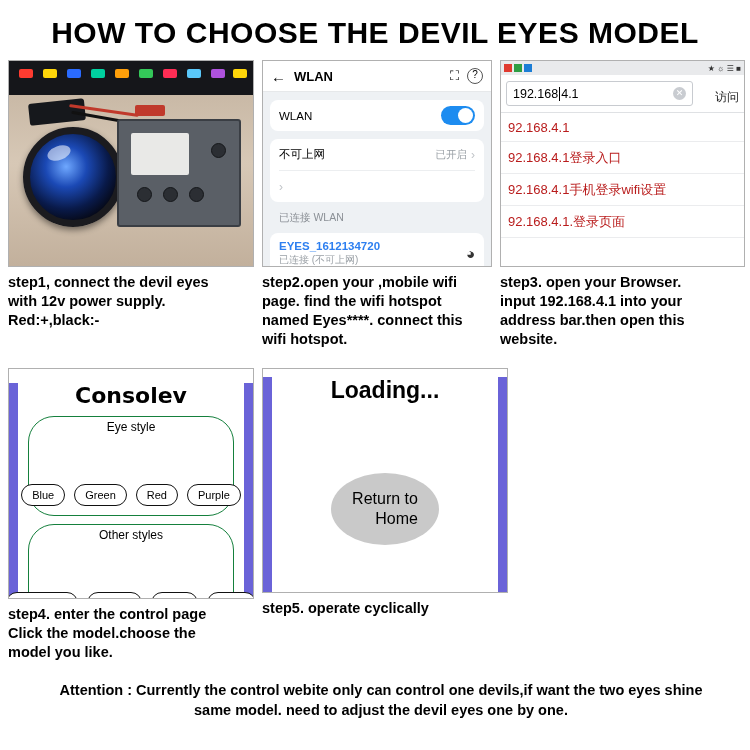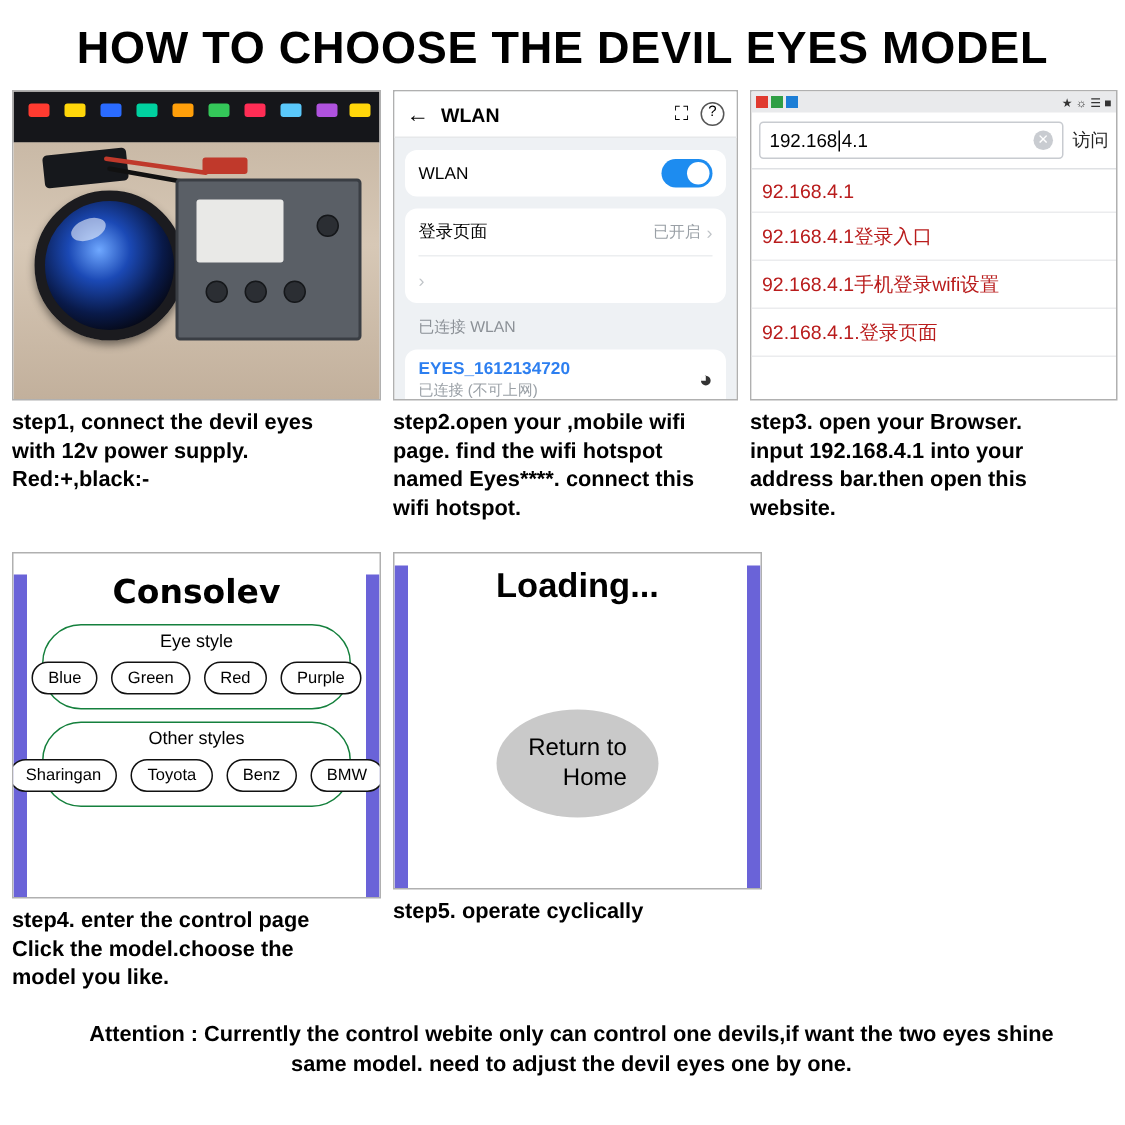--- a/index.html
+++ b/index.html
@@ -220,22 +220,22 @@
     display: flex;
     align-items: center;
     padding: 0 3px;
     font-size: 8px;
     color: #333;
     gap: 2px;
   }
   .brw .sq { width: 8px; height: 8px; display: inline-block; }
   .brw .addr {
     display: flex;
-    align-items: center;
-    gap: 6px;
+    align-items: flex-end;
+    gap: 22px;
     padding: 6px 5px;
     border-bottom: 1px solid #dfe1e4;
   }
   .brw .box {
     flex: 1;
     height: 23px;
     border: 1px solid #c8cbd0;
     border-radius: 3px;
     display: flex;
     align-items: center;
@@ -302,20 +302,21 @@
     justify-content: center;
     gap: 9px;
   }
   .cons .pill {
     border: 1px solid #111;
     border-radius: 14px;
     padding: 4px 10px;
     font-size: 11px;
     background: #fff;
     white-space: nowrap;
+    margin-top: 43px;
   }
 
   
   .load {
     width: 244px;
     height: 215px;
     background: #fff;
     border-left: 9px solid #6a63d8;
     border-right: 9px solid #6a63d8;
     box-sizing: border-box;
@@ -410,21 +411,21 @@
 
           <div class="card">
             <div class="line">
               <span class="lbl">WLAN</span>
               <span class="toggle"></span>
             </div>
           </div>
 
           <div class="card">
             <div class="line">
-              <span class="lbl">登录页面</span>
+              <span class="lbl">不可上网</span>
               <span class="sub">已开启</span>
               <span class="chev">›</span>
             </div>
             <div class="line">
               <span class="chev">›</span>
             </div>
           </div>
 
           <div class="sect">已连接 WLAN</div>
 

